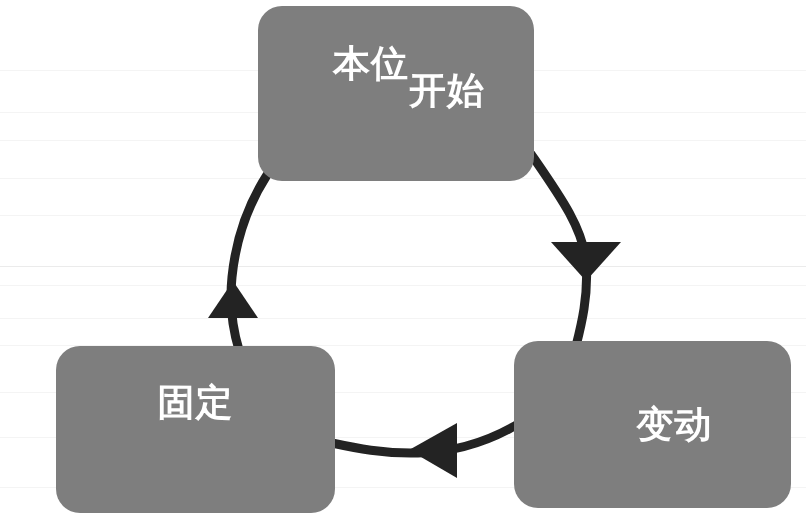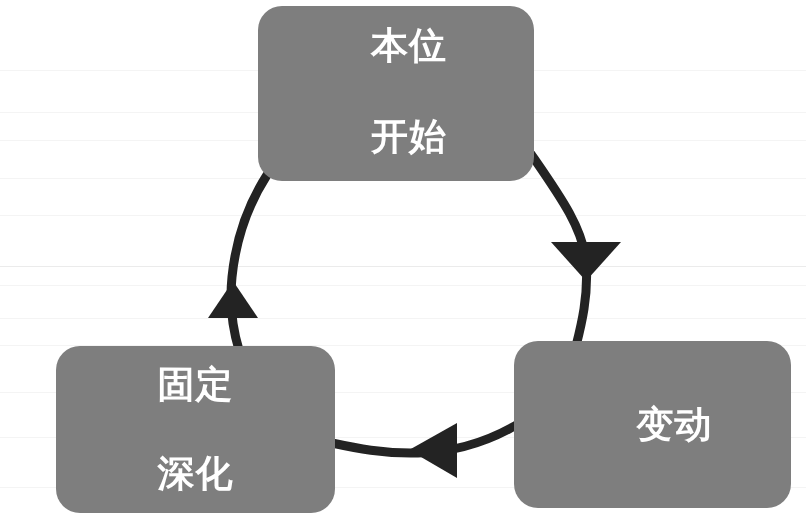--- a/index.html
+++ b/index.html
@@ -51,21 +51,21 @@
     z-index: 2;
   }
 
   .node {
     position: absolute;
     z-index: 3;
     background: #7e7e7e;
     border-radius: 22px;
     box-sizing: border-box;
     display: flex;
-    flex-direction: column;
+    flex-direction: row;
     align-items: center;
     justify-content: center;
     color: #ffffff;
     font-weight: bold;
     letter-spacing: 1px;
     -webkit-font-smoothing: antialiased;
   }
   .node .line {
     display: block;
     text-align: center;
@@ -166,16 +166,15 @@
     <span class="line l1">本位</span>
     <span class="line l2">开始</span>
   </div>
 
   <div id="node-change" class="node">
     <span class="line l1">变动</span>
   </div>
 
   <div id="node-fixed" class="node">
     <span class="line l1">固定</span>
-    <span class="line l2">深化</span>
   </div>
 
 </div>
 
 </body></html>

